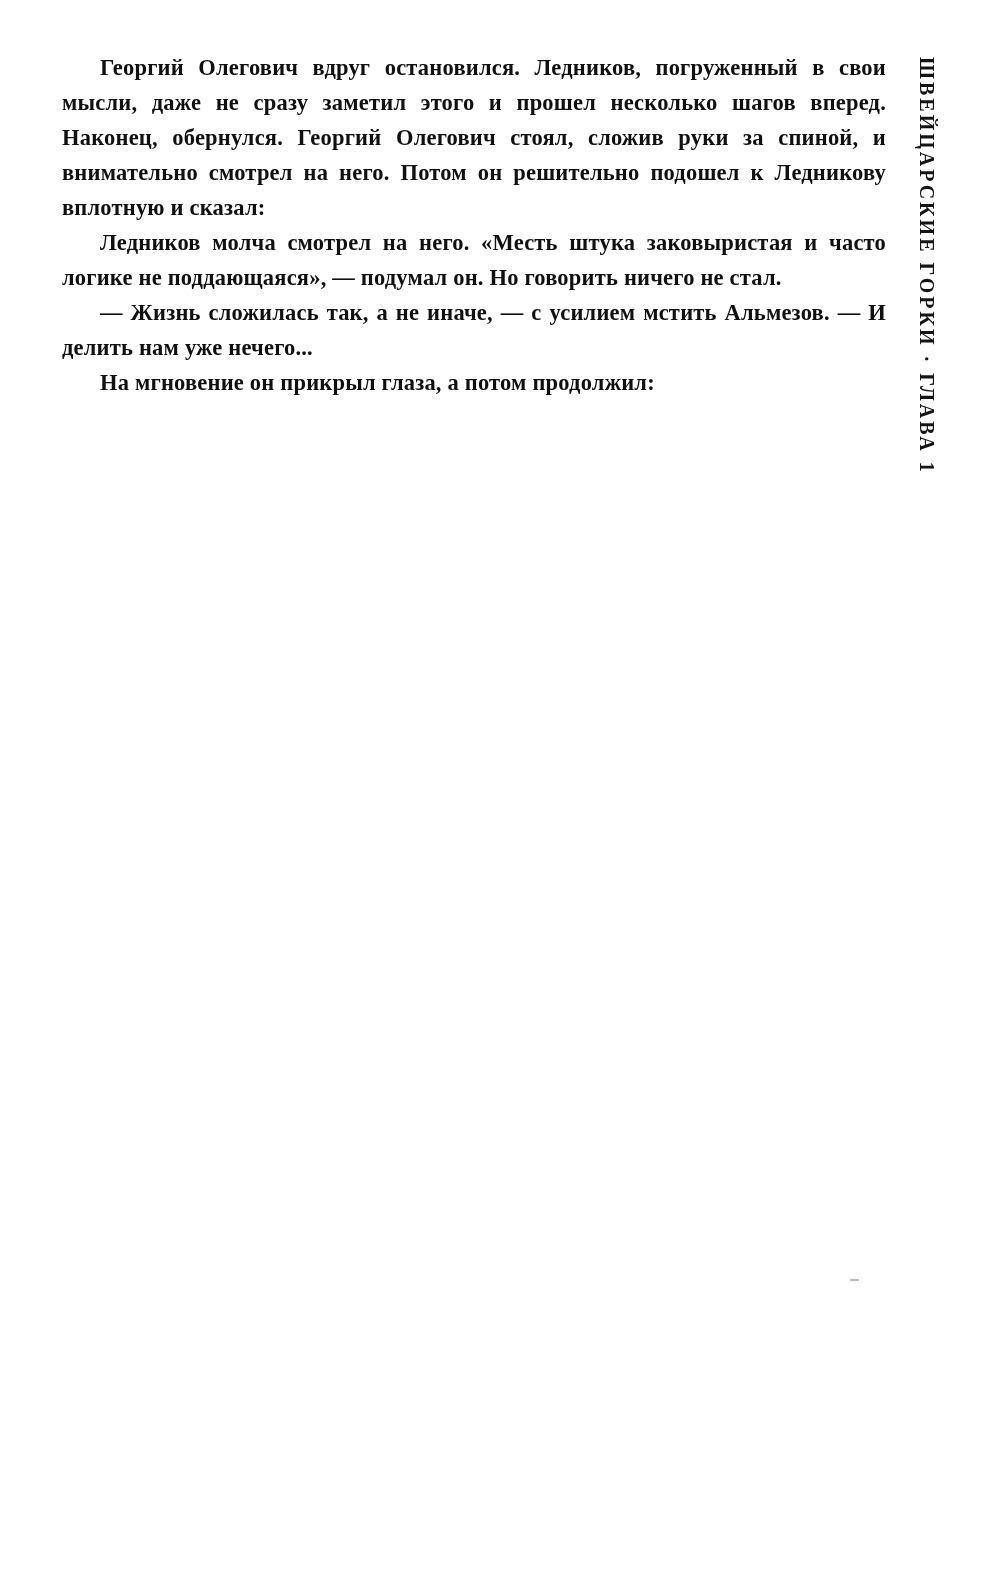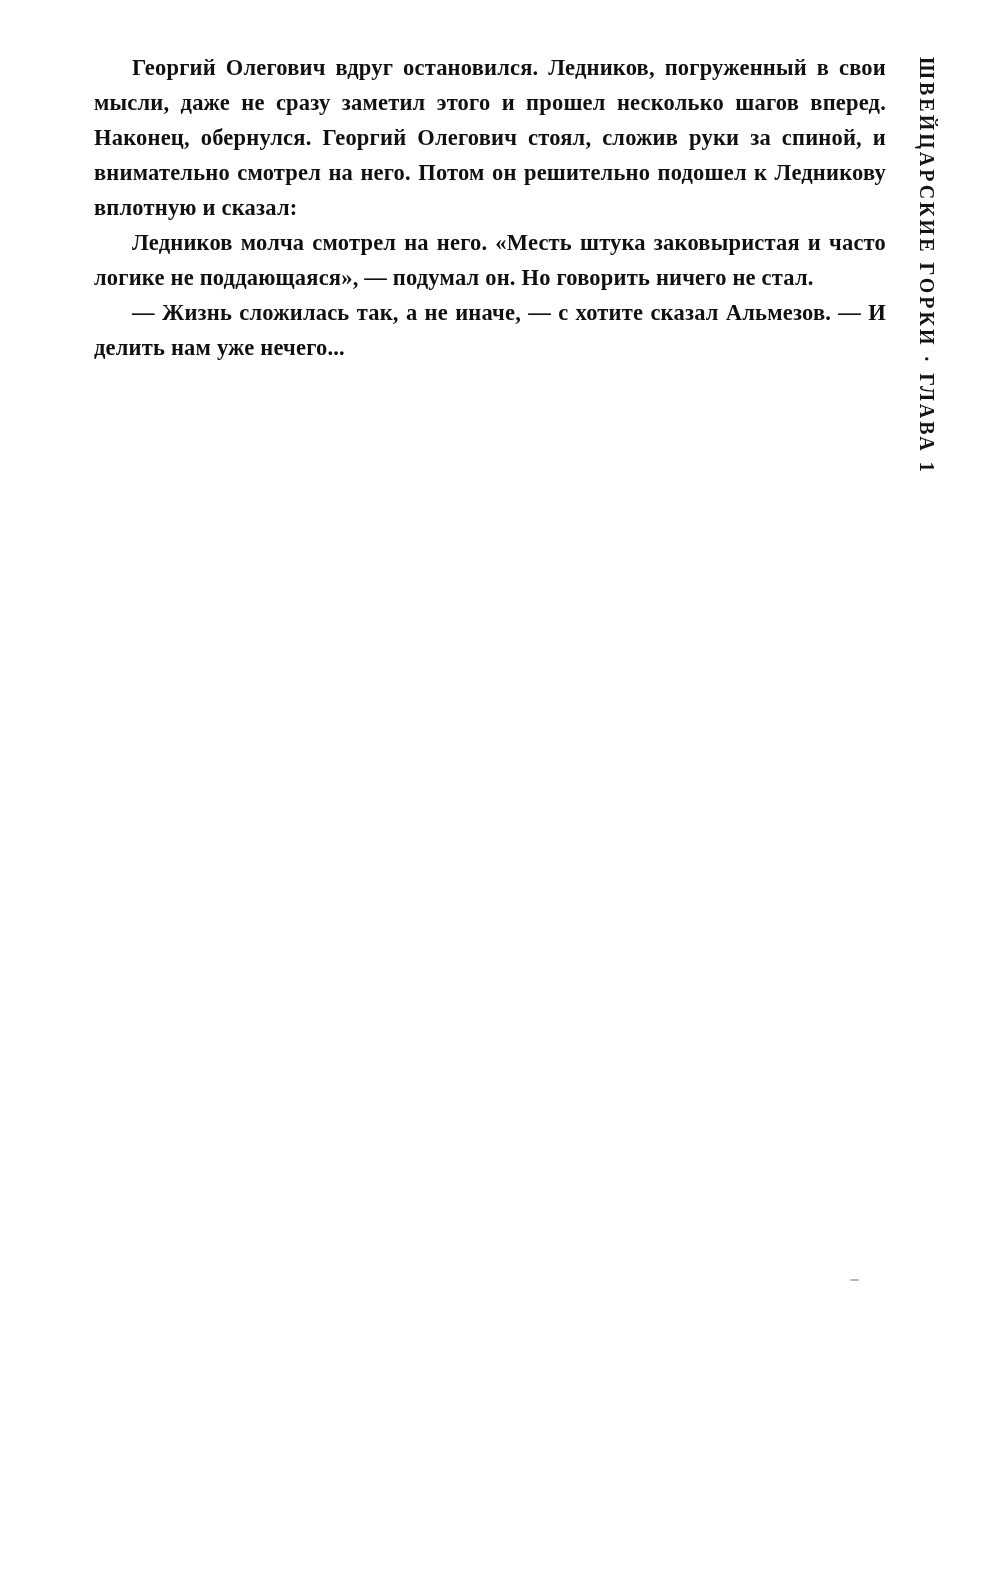--- a/index.html
+++ b/index.html
@@ -23,21 +23,20 @@
     top: 50px;
     width: 824px;
     font-size: 22.5px;
     font-weight: bold;
     line-height: 35px;
     text-align: justify;
     letter-spacing: 0.2px;
   }
   .text-block p {
     text-indent: 38px;
-    margin-left: 32px;
   }
   .running-head {
     position: absolute;
     left: 938px;
     top: 57px;
     width: 0;
     height: 0;
   }
   .running-head span {
     display: inline-block;
@@ -60,21 +59,22 @@
   }
 </style>
 </head>
 <body>
 
 <div class="page">
 
   <div class="text-block">
     <p>Георгий Олегович вдруг остановился. Ледников, погруженный в свои мысли, даже не сразу заметил этого и прошел несколько шагов вперед. Наконец, обернулся. Георгий Олегович стоял, сложив руки за спиной, и внимательно смотрел на него. Потом он решительно подошел к Ледникову вплотную и сказал:</p>
     <p>Ледников молча смотрел на него. «Месть штука заковыристая и часто логике не поддающаяся», — подумал он. Но говорить ничего не стал.</p>
-    <p>— Жизнь сложилась так, а не иначе, — с хотите сказал Альмезов. — И делить нам уже нечего...</p>
+    <p>— Жизнь сложилась так, а не иначе, — с усилием мстить Альмезов. — И делить нам уже нечего...</p>
+    <p>На мгновение он прикрыл глаза, а потом продолжил:</p>
   </div>
 
   <div class="running-head">
     <span>ШВЕЙЦАРСКИЕ ГОРКИ · ГЛАВА 1</span>
   </div>
 
   <div class="scan-artifact"></div>
 
 </div>
 

